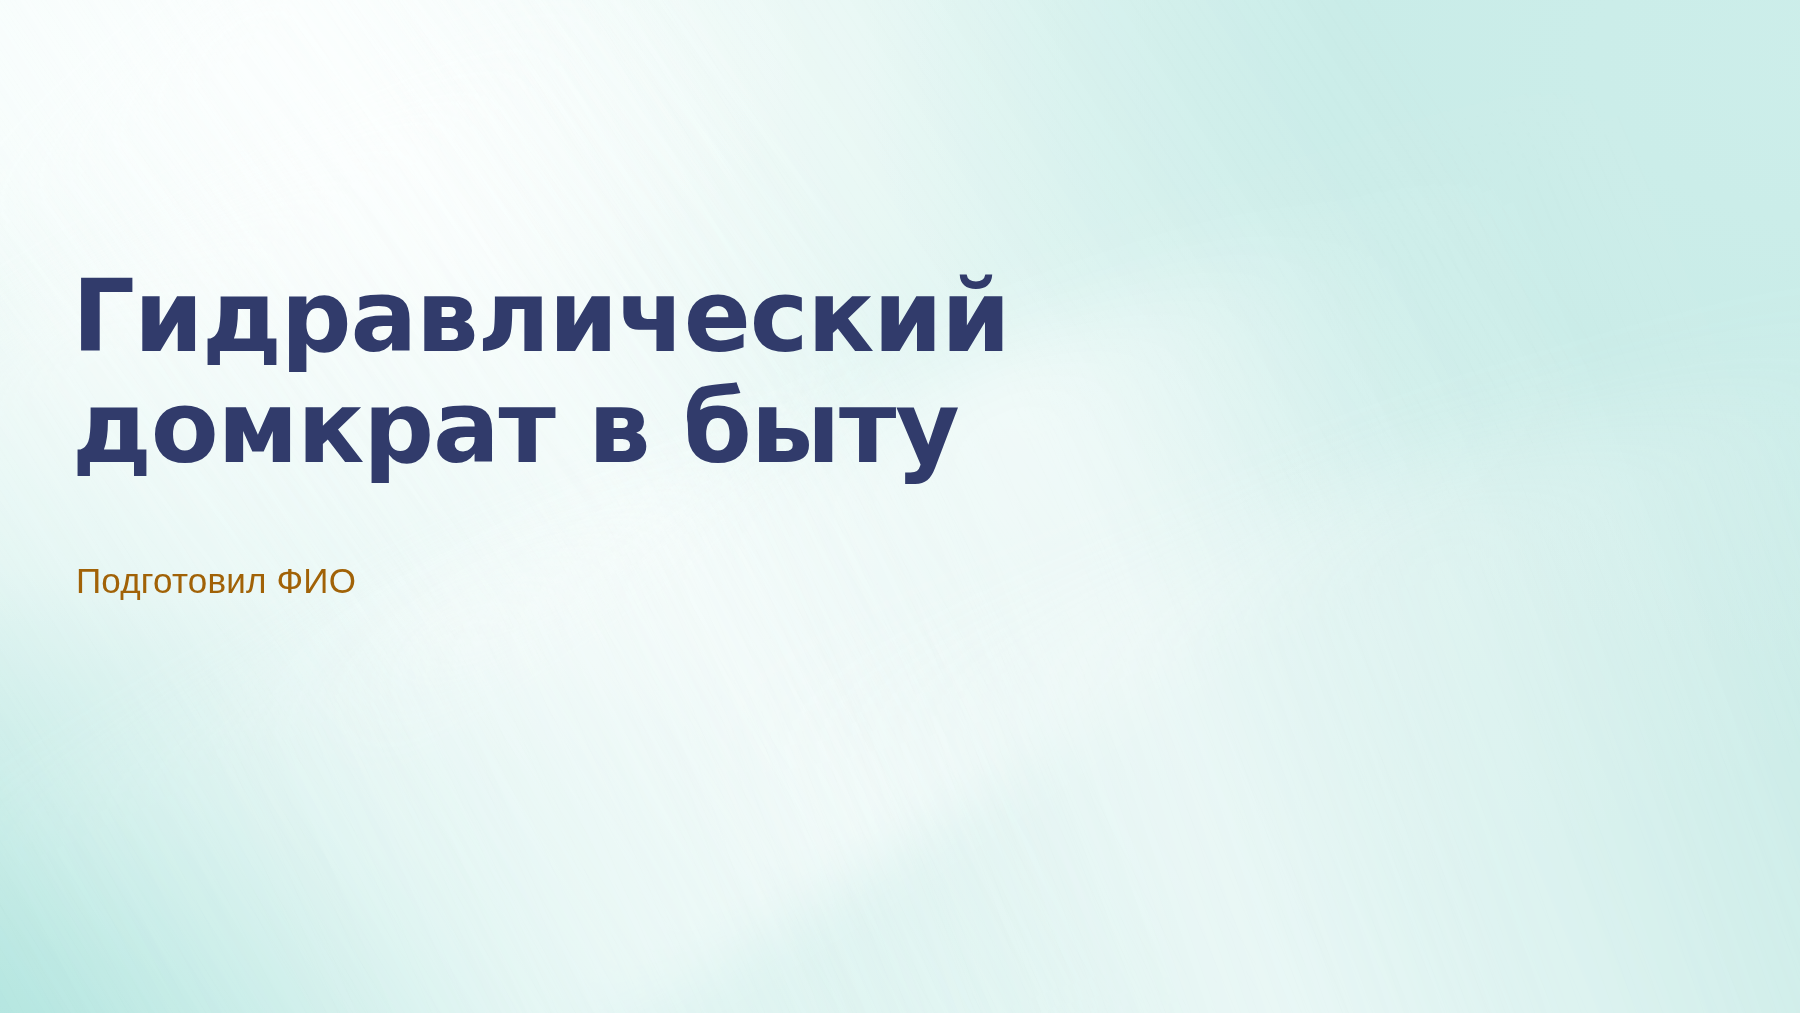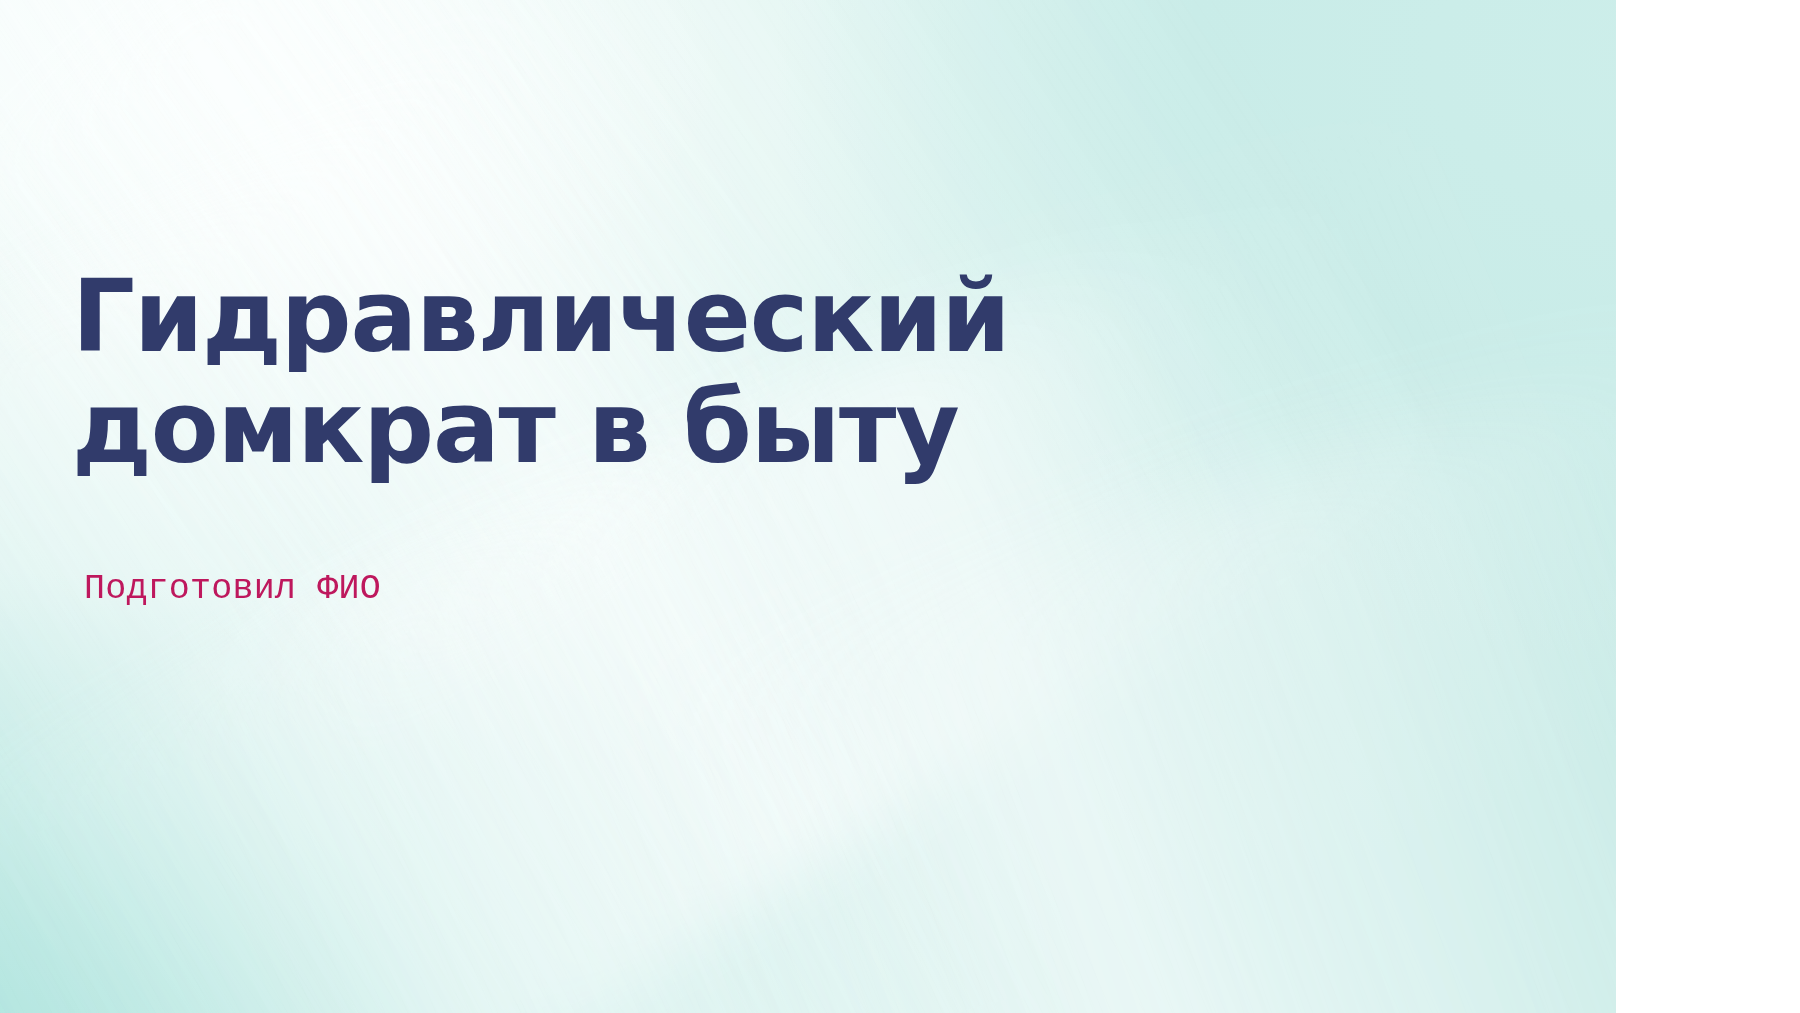--- a/index.html
+++ b/index.html
@@ -7,21 +7,21 @@
     margin: 0;
     padding: 0;
     background: #ffffff;
   }
   body {
     font-family: "Liberation Sans", "DejaVu Sans", sans-serif;
   }
 
   .slide {
     position: relative;
-    width: 1616px;
+    width: 1800px;
     height: 1013px;
     overflow: hidden;
     background: #c9ece8;
   }
 
   
   .bg-base {
     position: absolute;
     inset: 0;
     background:
@@ -152,28 +152,28 @@
     font-family: "DejaVu Sans", "Liberation Sans", sans-serif;
     font-weight: 700;
     font-size: 99px;
     line-height: 1.12;
     letter-spacing: -1.2px;
     color: #313b6b;
     white-space: pre-line;
   }
 
   .slide-subtitle {
-    margin: 12px;
+    margin: 4px;
     padding-top: 72px;
-    font-family: Liberation Mono, monospace;
+    font-family: Liberation Sans, sans-serif;
     font-weight: 400;
     font-size: 35px;
     line-height: 1.2;
     letter-spacing: 0.2px;
-    color: #be185d;
+    color: #a16207;
   }
 </style>
 </head>
 <body>
 
 <div class="slide">
 
   <div class="bg-base"></div>
   <div class="bg-bottomleft"></div>
   <div class="bg-topright"></div>

